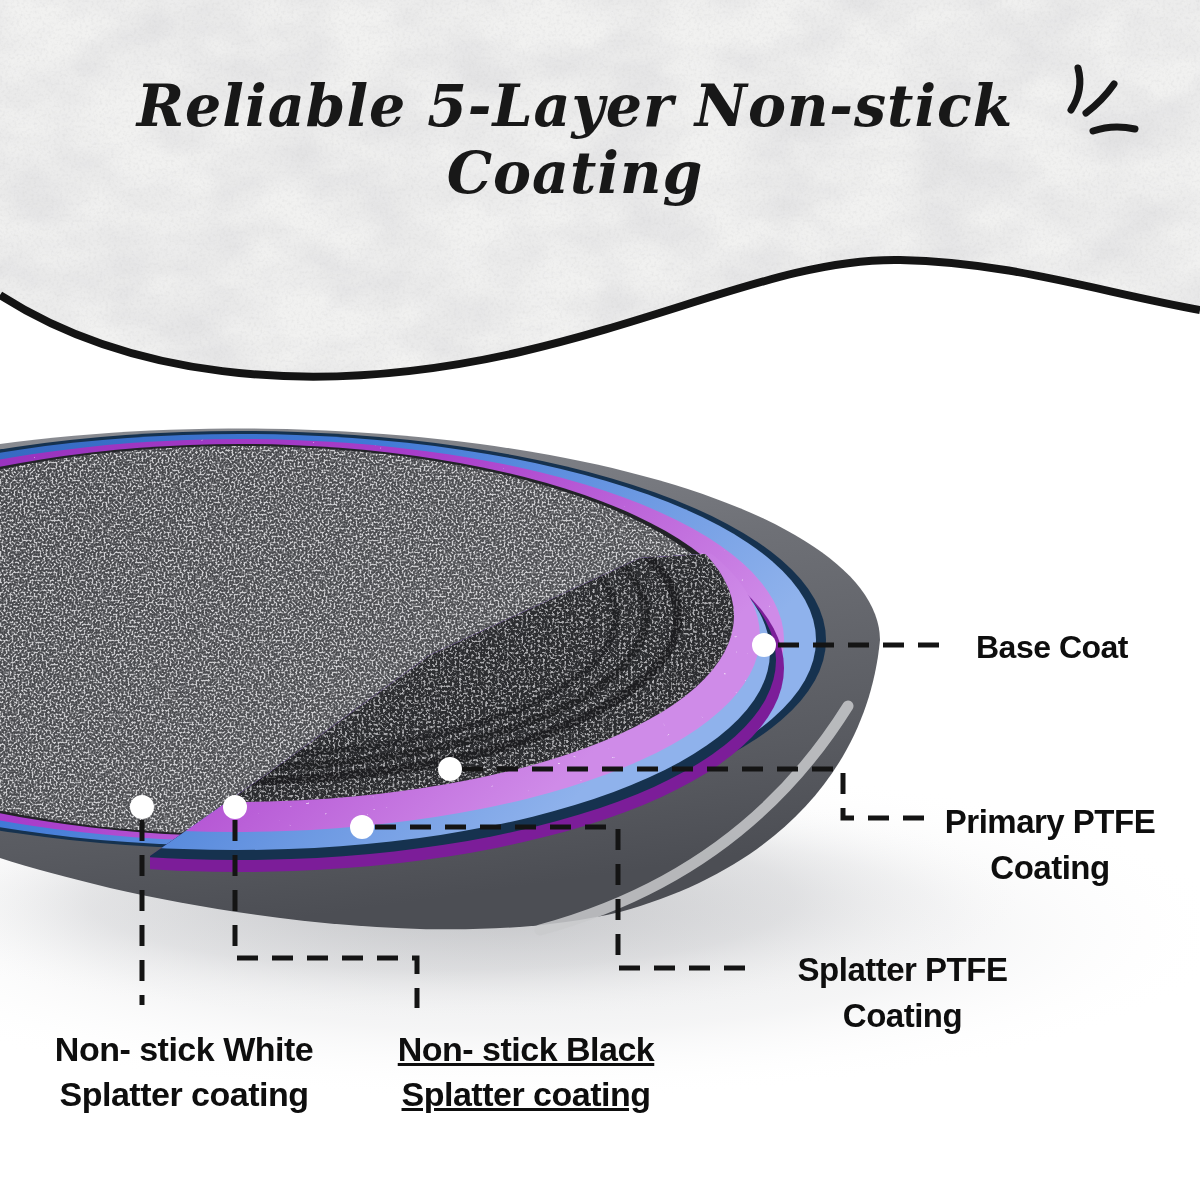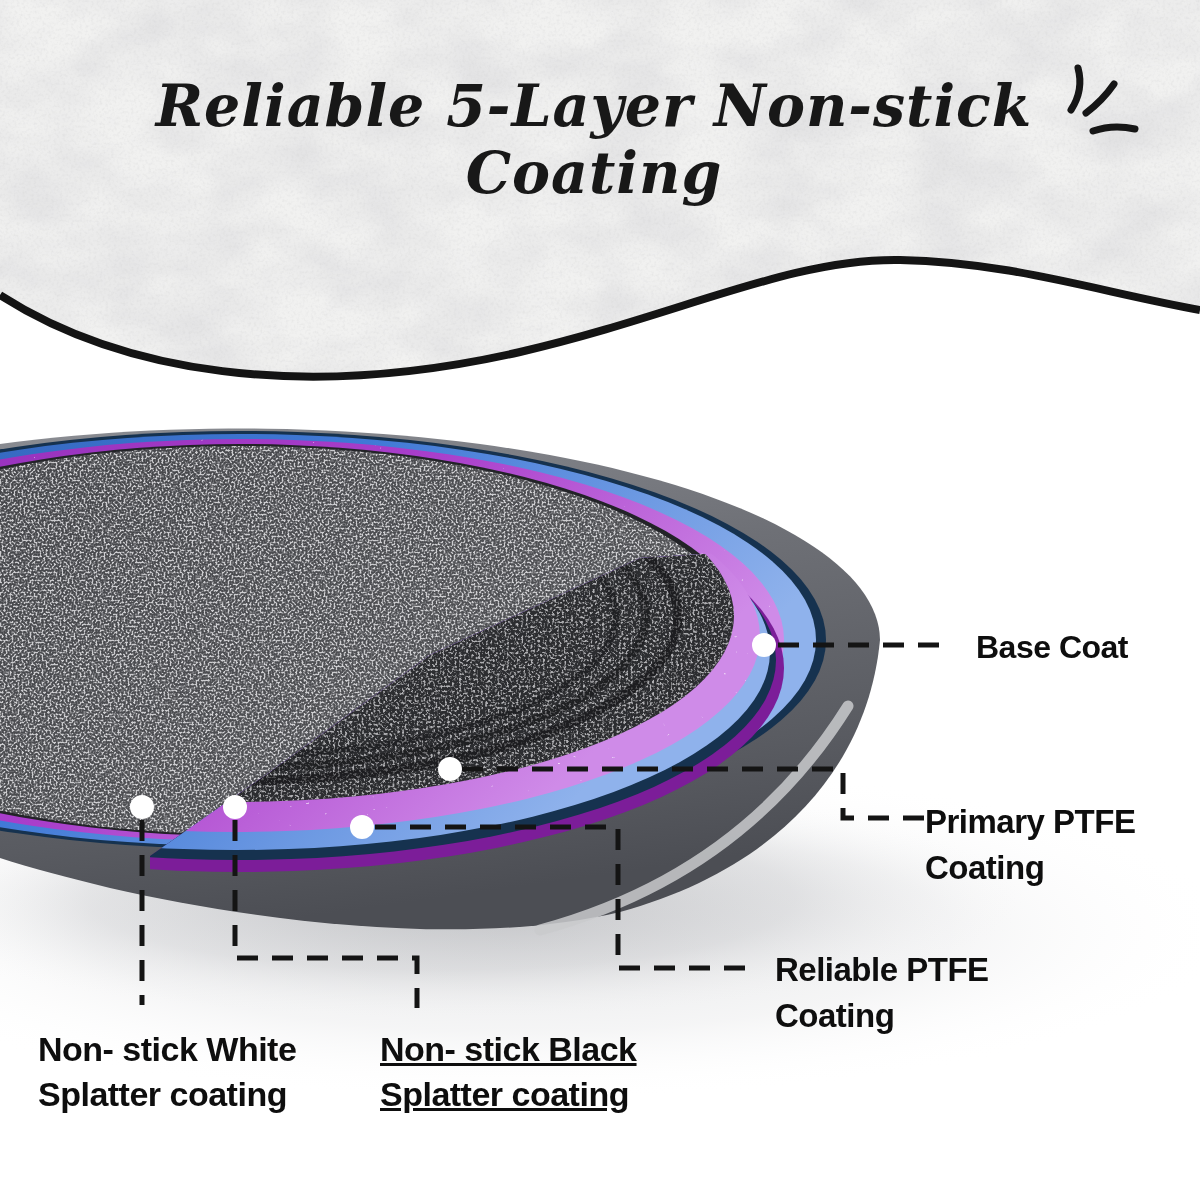--- a/index.html
+++ b/index.html
@@ -1,23 +1,23 @@
 <!DOCTYPE html>
 <html><head>
 <meta charset="utf-8">
 <style>
   html,body{margin:0;padding:0;background:#fff;}
   #stage{position:relative;width:1200px;height:1200px;overflow:hidden;background:#fff;
          font-family:"Liberation Sans", sans-serif;}
   #artwork{position:absolute;left:0;top:0;width:1200px;height:1200px;}
   .title{position:absolute;left:0;top:72px;width:1150px;text-align:center;
          font-family:"DejaVu Serif", serif;font-style:italic;font-weight:bold;
-         font-size:57px;color:#181818;letter-spacing:1px;margin-left:19px;}
+         font-size:57px;color:#181818;letter-spacing:1px;}
   .lbl{position:absolute;color:#0e0e0e;font-weight:bold;font-size:33px;line-height:46px;
-       letter-spacing:-0.5px;}
+       letter-spacing:-0.5px;text-align:center;}
   .lbl-base{left:976px;top:624px;text-align:center;font-size:32px;}
   .lbl-primary{left:925px;top:799px;width:250px;}
   .lbl-secondary{left:775px;top:947px;width:255px;}
   .lbl-white{left:38px;top:1027px;width:292px;font-size:34px;line-height:45px;}
   .lbl-black{left:380px;top:1027px;width:292px;font-size:34px;line-height:45px;text-decoration:underline;}
 </style>
 </head>
 <body>
 
 <div id="stage">
@@ -170,21 +170,21 @@
 <div class="title">Reliable 5-Layer Non-stick Coating</div>
 
 <div class="lbl lbl-base">Base Coat</div>
 
 <div class="lbl lbl-primary">
   <div>Primary PTFE</div>
   <div>Coating</div>
 </div>
 
 <div class="lbl lbl-secondary">
-  <div>Reliable PTFE</div>
+  <div>Splatter PTFE</div>
   <div>Coating</div>
 </div>
 
 <div class="lbl lbl-white">
   <div>Non- stick White</div>
   <div>Splatter coating</div>
 </div>
 
 <div class="lbl lbl-black">
   <div>Non- stick Black</div>

